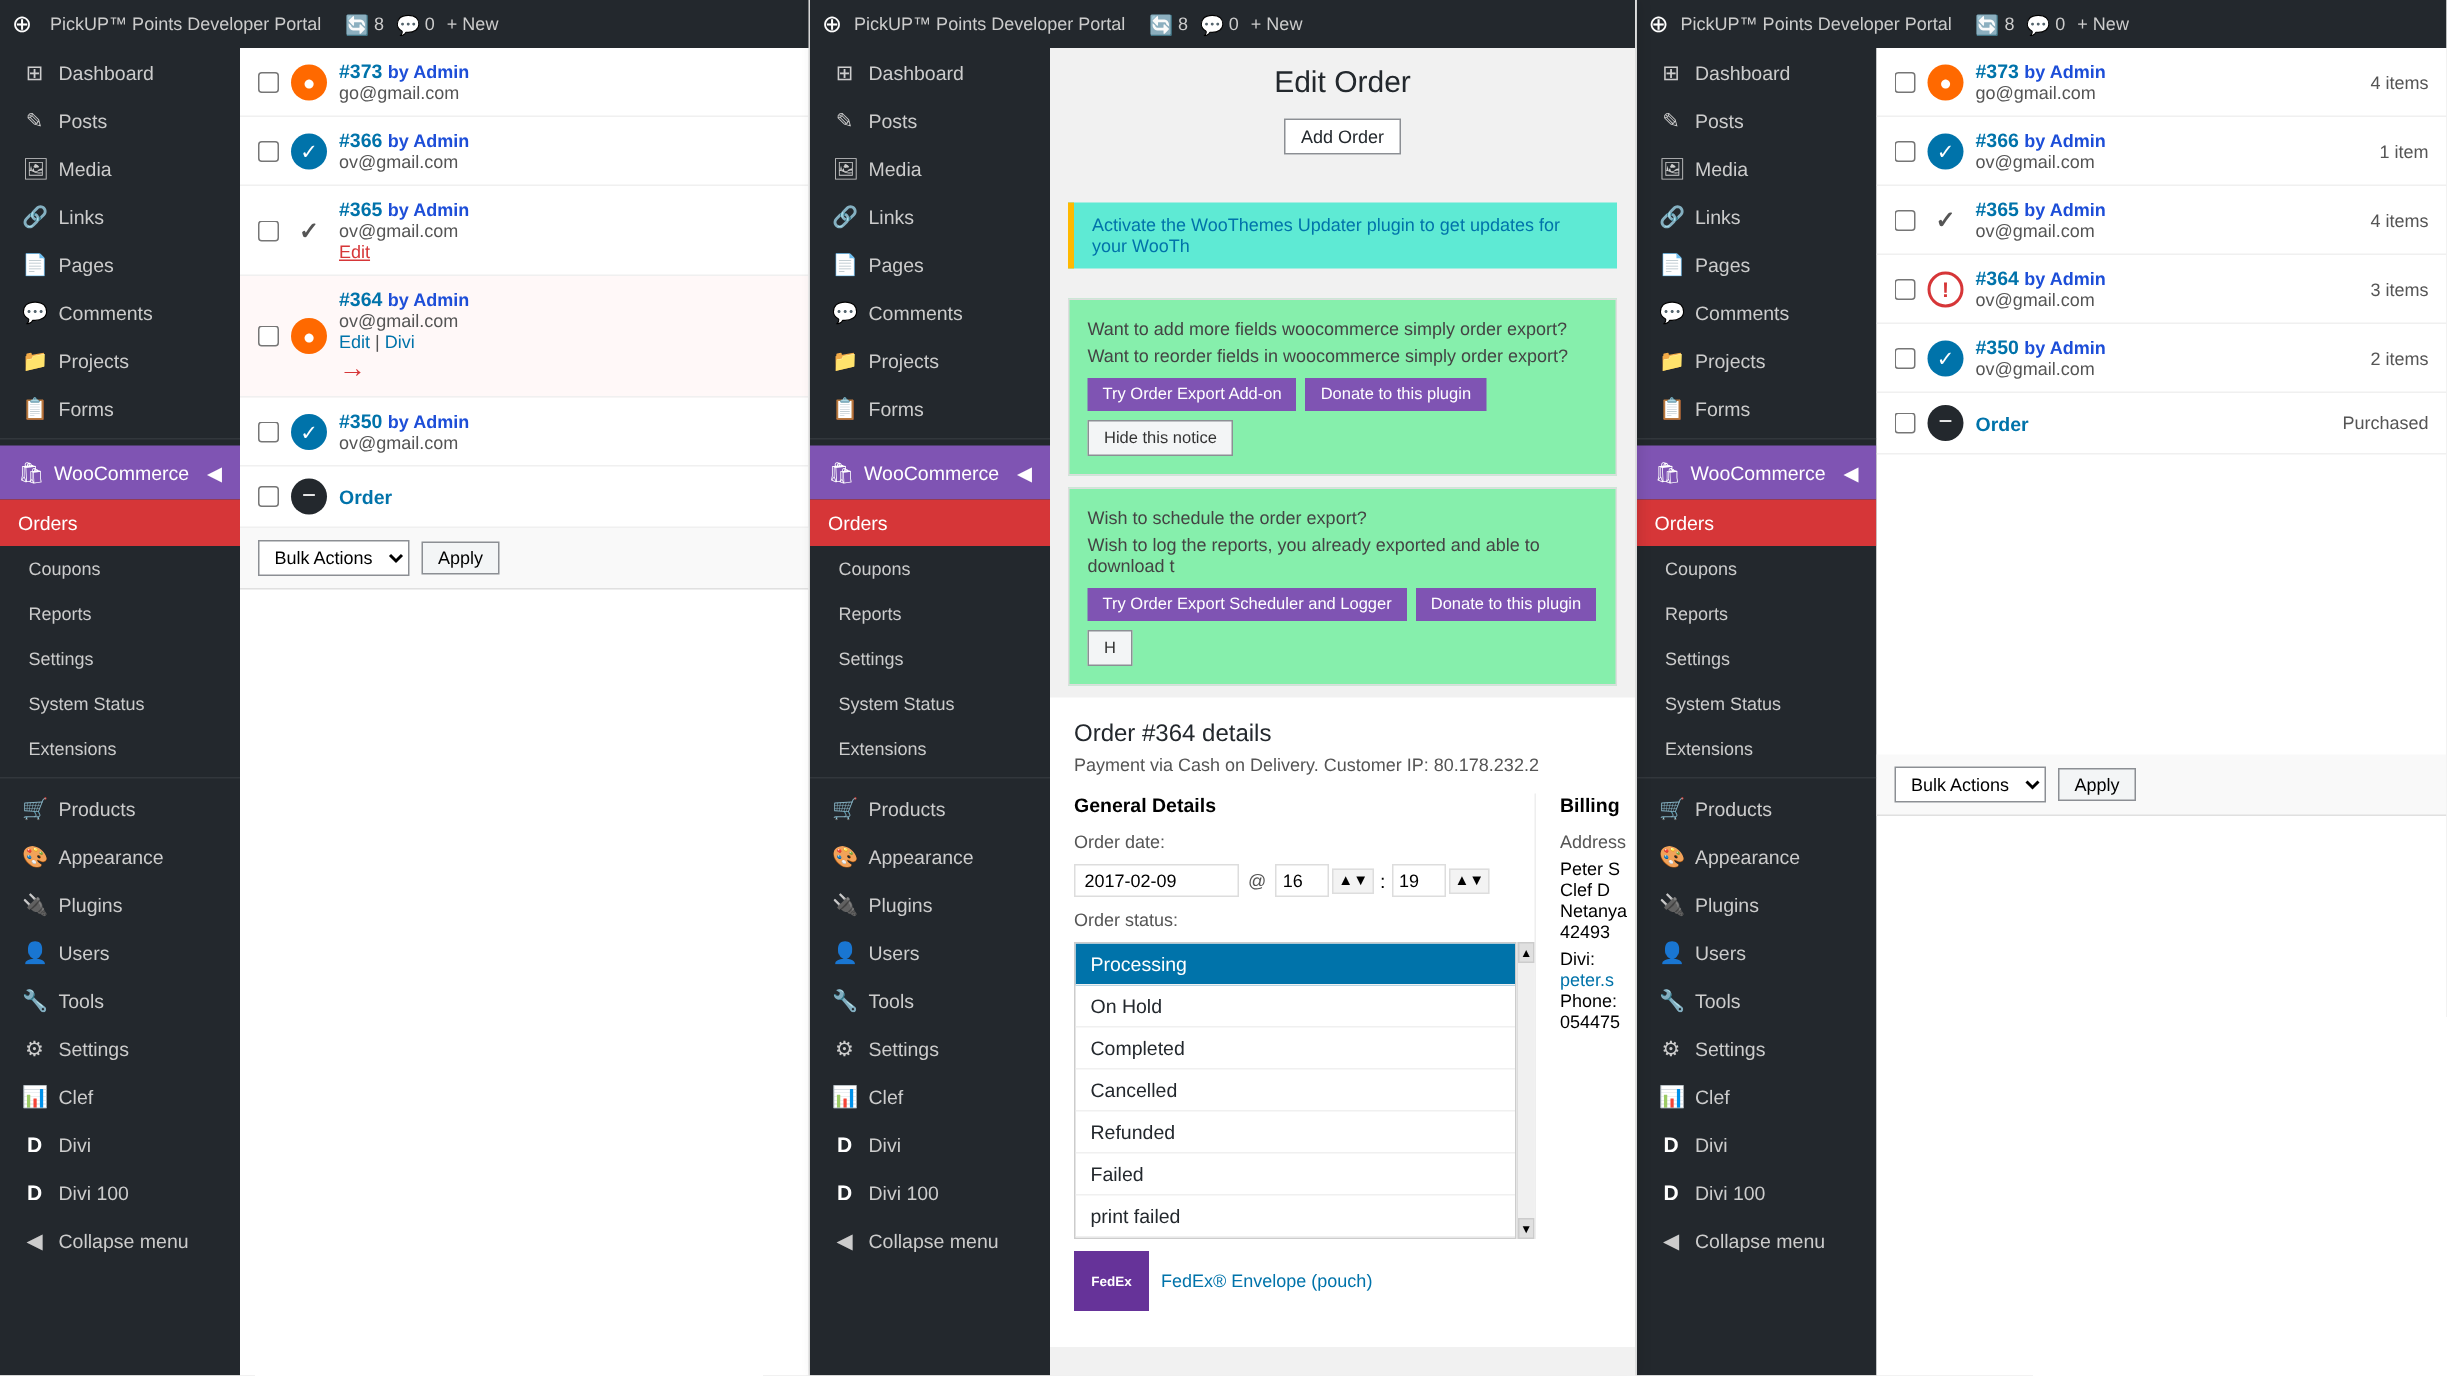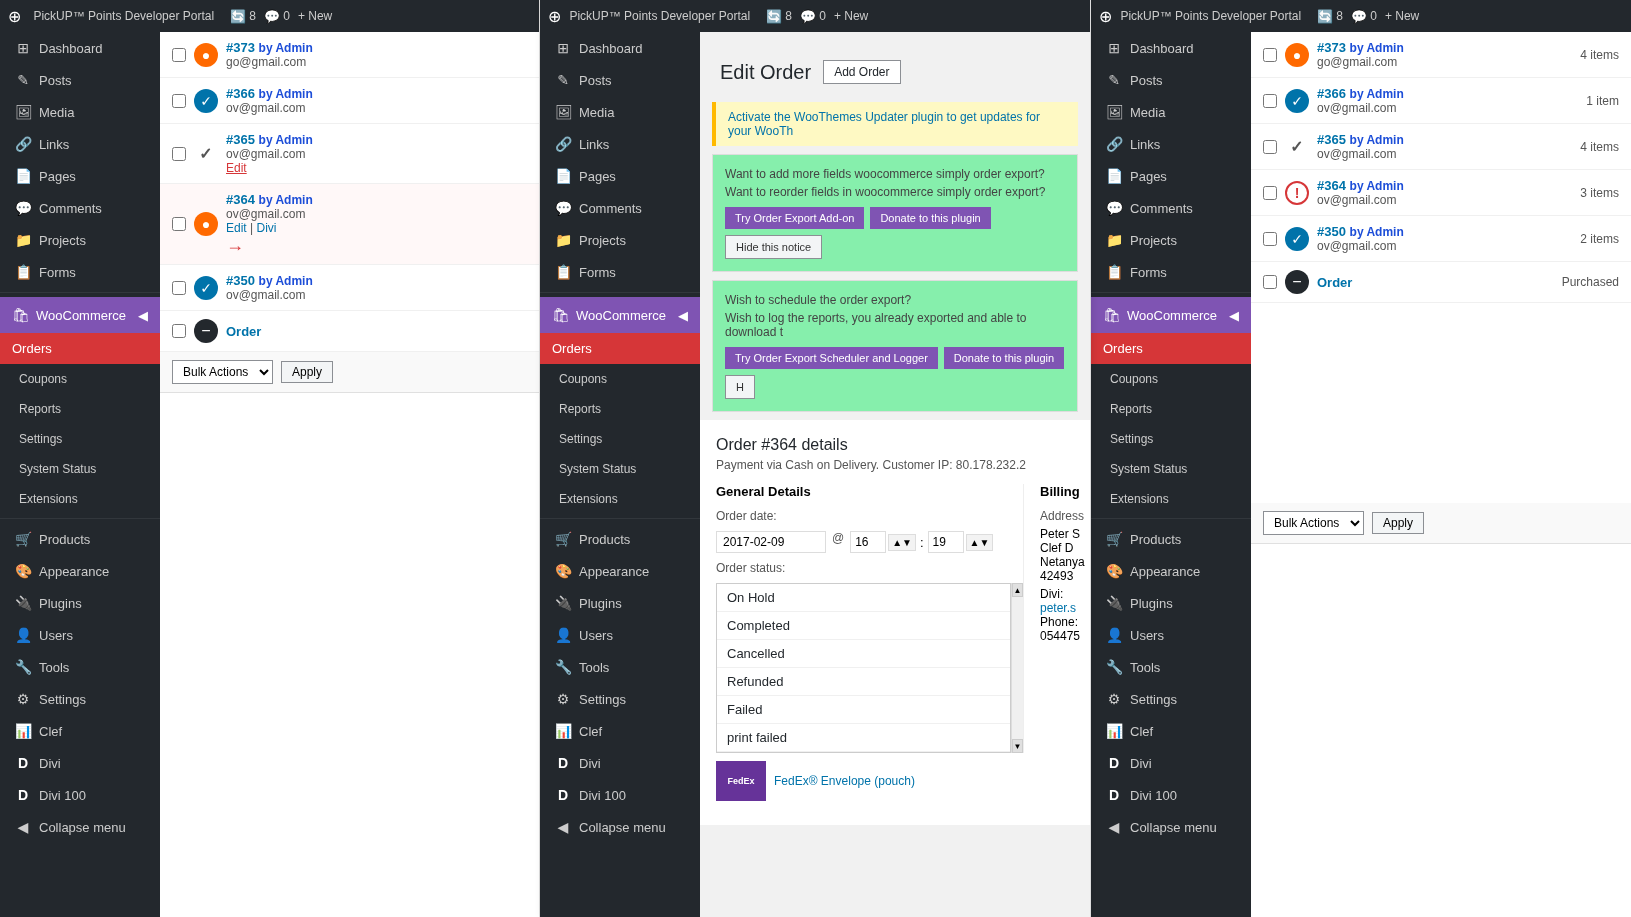--- a/index.html
+++ b/index.html
@@ -39,38 +39,38 @@
     .bulk-actions-bar {
       display: flex; align-items: center; gap: 8px; padding: 8px 12px; background: #f9f9f9; border-bottom: 1px solid #e0e0e0;
     }
     .bulk-select { padding: 3px 6px; border: 1px solid #8c8f94; background: #fff; font-size: 12px; }
     .apply-btn {
       padding: 3px 10px; background: #f3f5f6; border: 1px solid #8c8f94; cursor: pointer; font-size: 12px;
     }
 
     
     .edit-order-header {
-      display: flex; align-items: center; gap: 12px; padding: 28px 20px 12px; border-bottom: 1px solid #eee;
+      display: flex; align-items: center; gap: 12px; padding: 12px 20px 12px; border-bottom: 1px solid #eee; flex-direction: column;
     }
     .edit-order-title { font-size: 20px; font-weight: 400; color: #23282d; }
     .add-order-btn {
       padding: 4px 10px; background: #fff; border: 1px solid #8c8f94; cursor: pointer; font-size: 12px; color: #23282d;
     }
 
     .plugin-notice {
       background: #86efac; border: 1px solid #ddd; padding: 12px; margin: 8px 12px;
     }
     .plugin-notice p { font-size: 12px; color: #444; margin-bottom: 4px; }
     .plugin-notice-btns { display: flex; gap: 6px; margin-top: 8px; flex-wrap: wrap; }
     .btn-purple { background: #7f54b3; color: #fff; border: none; padding: 5px 10px; cursor: pointer; font-size: 11px; }
     .btn-hide { background: #f3f5f6; color: #333; border: 1px solid #8c8f94; padding: 5px 10px; cursor: pointer; font-size: 11px; }
     .order-details-title { font-size: 16px; font-weight: 400; color: #23282d; margin-bottom: 4px; }
     .order-details-sub { font-size: 12px; color: #555; margin-bottom: 12px; }
 
-    .field-row { display: flex; gap: 6px; margin-bottom: 8px; }
+    .field-row { display: flex; align-items: center; gap: 6px; margin-bottom: 8px; }
     .field-label { font-size: 12px; color: #555; width: 80px; flex-shrink: 0; }
     .date-input { border: 1px solid #ddd; padding: 3px 6px; font-size: 12px; width: 110px; }
     .time-inputs { display: flex; align-items: center; gap: 2px; }
     .time-input { border: 1px solid #ddd; padding: 3px 4px; font-size: 12px; width: 36px; }
     .at-sign { color: #555; font-size: 12px; }
     .status-list-item {
       padding: 6px 10px; font-size: 13px; cursor: pointer; border-bottom: 1px solid #f0f0f0; color: #23282d;
     }
     .status-list-item.selected { background: #0073aa; color: #fff; }
 
@@ -83,21 +83,21 @@
     
     ::-webkit-scrollbar { width: 8px; }
     ::-webkit-scrollbar-track { background: #f1f1f1; }
     ::-webkit-scrollbar-thumb { background: #c1c1c1; }
 
     .two-col-layout { display: flex; gap: 0; }
 
     .fedex-row { display: flex; align-items: center; gap: 8px; padding: 8px 0; font-size: 12px; color: #555; }
     .fedex-img { width: 50px; height: 40px; background: #663399; display: flex; align-items: center; justify-content: center; color: #fff; font-size: 9px; font-weight: bold; flex-shrink: 0; }
 
-    .notice-updater { background: #fef9c3; border-left: 4px solid #ffb900; padding: 8px 12px; font-size: 12px; margin: 6px 12px; }
+    .notice-updater { background: #5eead4; border-left: 4px solid #ffb900; padding: 8px 12px; font-size: 12px; margin: 20px 12px; }
     .notice-updater a { color: #0073aa; }
     .dropdown-list { border: 1px solid #ccc; background: #fff; width: 295px; overflow: hidden; }
     .scrollbar-track { width: 12px; background: #f3f3f3; border-left: 1px solid #ddd; display: flex; flex-direction: column; }
     .scrollbar-up, .scrollbar-down { height: 14px; background: #e0e0e0; border: 1px solid #ccc; cursor: pointer; text-align: center; font-size: 8px; line-height: 14px; }
     .scrollbar-thumb-area { flex: 1; background: #f0f0f0; }
 
     .col-billing { border-left: 1px solid #eee; padding-left: 16px; flex: 1; }
   </style>
 </head>
 <body>
@@ -476,20 +476,21 @@
                 <button style="border:1px solid #ddd;background:#f3f3f3;padding:2px 3px;cursor:pointer;font-size:10px;">▲▼</button>
               </div>
             </div>
 
             <div class="field-row">
               <span class="field-label">Order status:</span>
             </div>
 
             <div style="display:flex; margin-top:2px;">
               <div class="dropdown-list">
+                <div class="status-list-item selected">Processing</div>
                 <div class="status-list-item">On Hold</div>
                 <div class="status-list-item">Completed</div>
                 <div class="status-list-item">Cancelled</div>
                 <div class="status-list-item">Refunded</div>
                 <div class="status-list-item">Failed</div>
                 <div class="status-list-item">print failed</div>
               </div>
               <div class="scrollbar-track">
                 <div class="scrollbar-up">▲</div>
                 <div class="scrollbar-thumb-area"></div>

